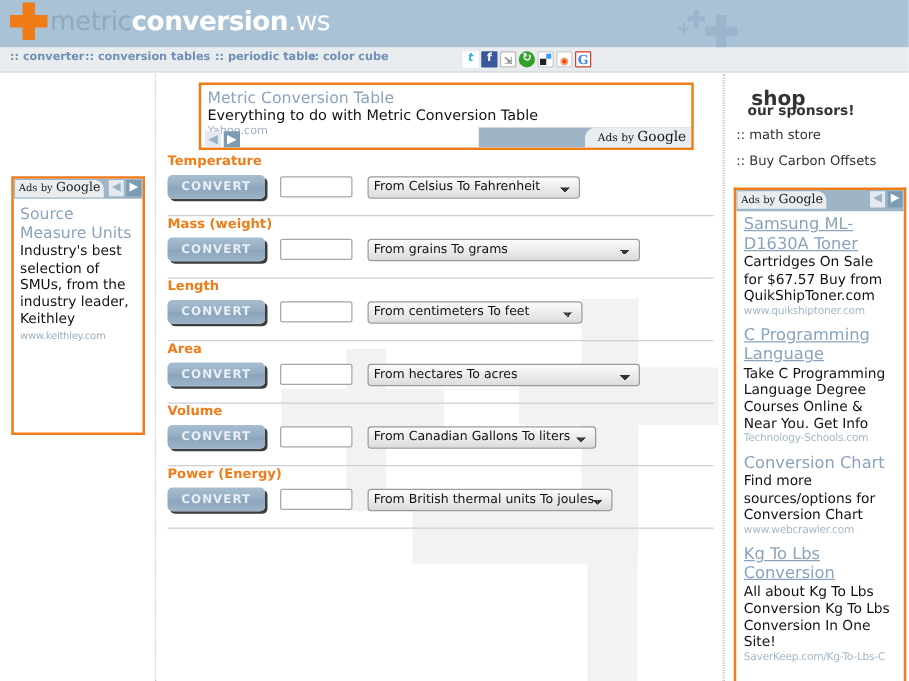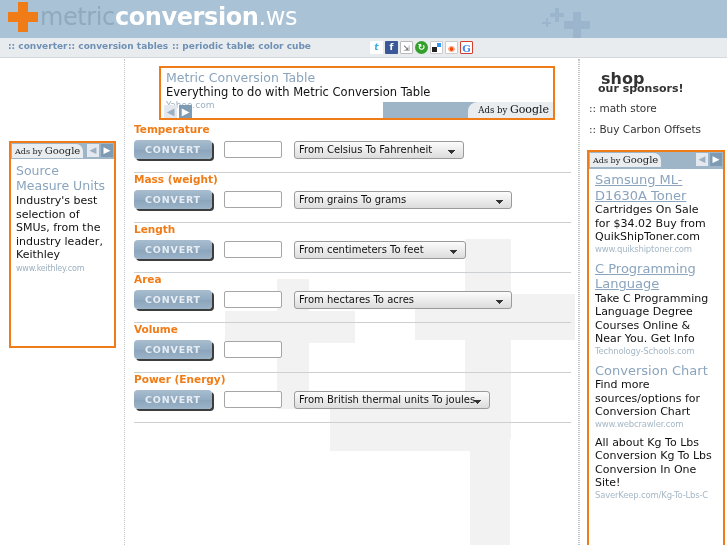--- a/index.html
+++ b/index.html
@@ -18,21 +18,21 @@
   }
   #logo-wrap { position:absolute; left:8px; top:2px; display:flex; align-items:center; }
   .plus-logo {
     position:relative; width:30px; height:30px; margin-right:2px;
   }
   .plus-logo::before, .plus-logo::after {
     content:""; position:absolute; background:#f07c18;
   }
   .plus-logo::before { left:10px; top:0; width:10px; height:30px; }
   .plus-logo::after  { left:0; top:10px; width:30px; height:10px; }
-  #logo-text { font-size:24px; letter-spacing:-0.4px; white-space:nowrap; }
+  #logo-text { font-size:21px; letter-spacing:-0.4px; white-space:nowrap; }
   #logo-text .lt-metric { color:#8fa9bf; font-weight:400; }
   #logo-text .lt-conv   { color:#ffffff; font-weight:bold; }
   #logo-text .lt-ws     { color:#ffffff; font-weight:400; }
 
   
   #deco { position:absolute; left:534px; top:4px; width:80px; height:34px; }
   .dp { position:absolute; }
   .dp i, .dp b { position:absolute; background:#9bb6cc; display:block; }
   .dp1 { left:30px; top:8px; width:26px; height:26px; }
   .dp1 i { left:9px; top:0; width:8px; height:26px; }
@@ -330,20 +330,23 @@
         </select>
       </div>
     </div>
     <div class="hr-sep"></div>
 
     <div class="conv-block">
       <div class="conv-label">Volume</div>
       <div class="conv-row">
         <button class="btn-convert">CONVERT</button>
         <input class="txt-value" type="text" value="" style="">
+        <select class="sel-units" style="width:183px;">
+          <option>From Canadian Gallons To liters</option>
+        </select>
       </div>
     </div>
     <div class="hr-sep"></div>
 
     <div class="conv-block">
       <div class="conv-label">Power (Energy)</div>
       <div class="conv-row">
         <button class="btn-convert">CONVERT</button>
         <input class="txt-value" type="text" value="" style="">
         <select class="sel-units" style="width:196px;">
@@ -365,32 +368,33 @@
 
   <div id="right-ad">
     <div id="right-ad-hdr">
       <span class="adsby"><span>Ads by </span><span class="g">Google</span></span>
       <span class="navarrow prev">◀</span>
       <span class="navarrow next">▶</span>
     </div>
     <div id="right-ad-body">
       <div class="rad">
         <div class="rad-title ul">Samsung ML-D1630A Toner</div>
-        <div class="rad-desc">Cartridges On Sale for $34.02 Buy from QuikShipToner.com</div>
+        <div class="rad-desc">Cartridges On Sale for $67.57 Buy from QuikShipToner.com</div>
         <div class="rad-url">www.quikshiptoner.com</div>
       </div>
       <div class="rad">
         <div class="rad-title ul">C Programming Language</div>
         <div class="rad-desc">Take C Programming Language Degree Courses Online &amp; Near You. Get Info</div>
         <div class="rad-url">Technology-Schools.com</div>
       </div>
       <div class="rad">
         <div class="rad-title">Conversion Chart</div>
         <div class="rad-desc">Find more sources/options for Conversion Chart</div>
         <div class="rad-url">www.webcrawler.com</div>
       </div>
       <div class="rad">
+        <div class="rad-title ul">Kg To Lbs Conversion</div>
         <div class="rad-desc">All about Kg To Lbs Conversion Kg To Lbs Conversion In One Site!</div>
         <div class="rad-url">SaverKeep.com/Kg-To-Lbs-C</div>
       </div>
     </div>
   </div>
 </div>
 
 </body></html>

